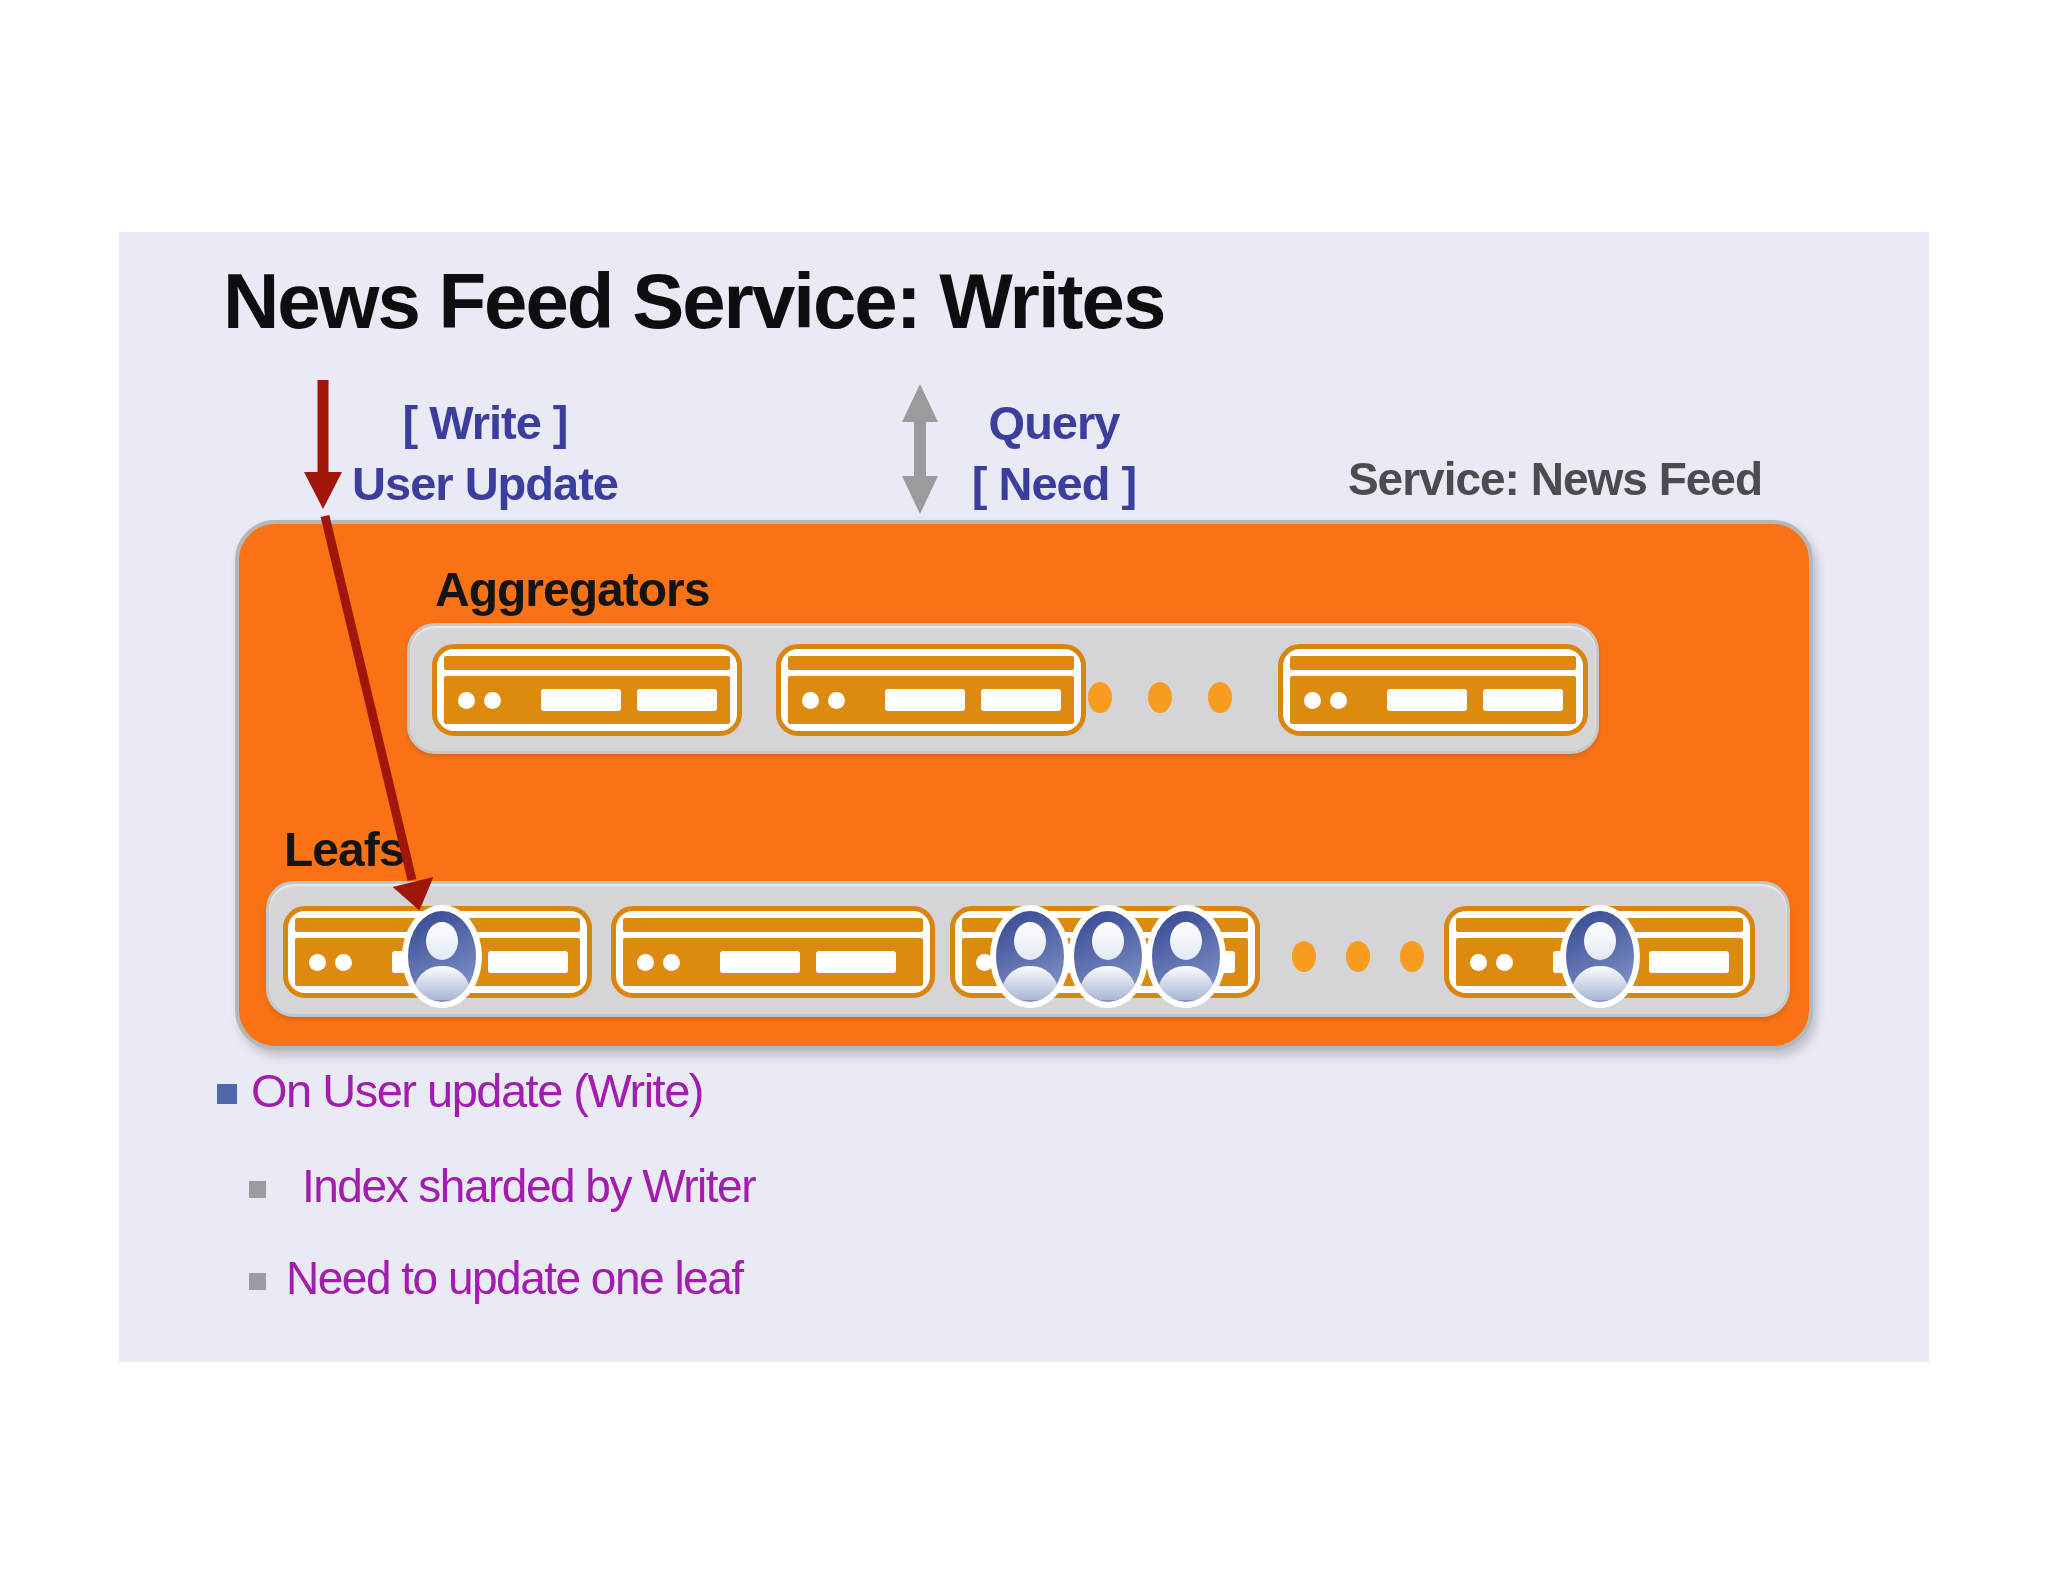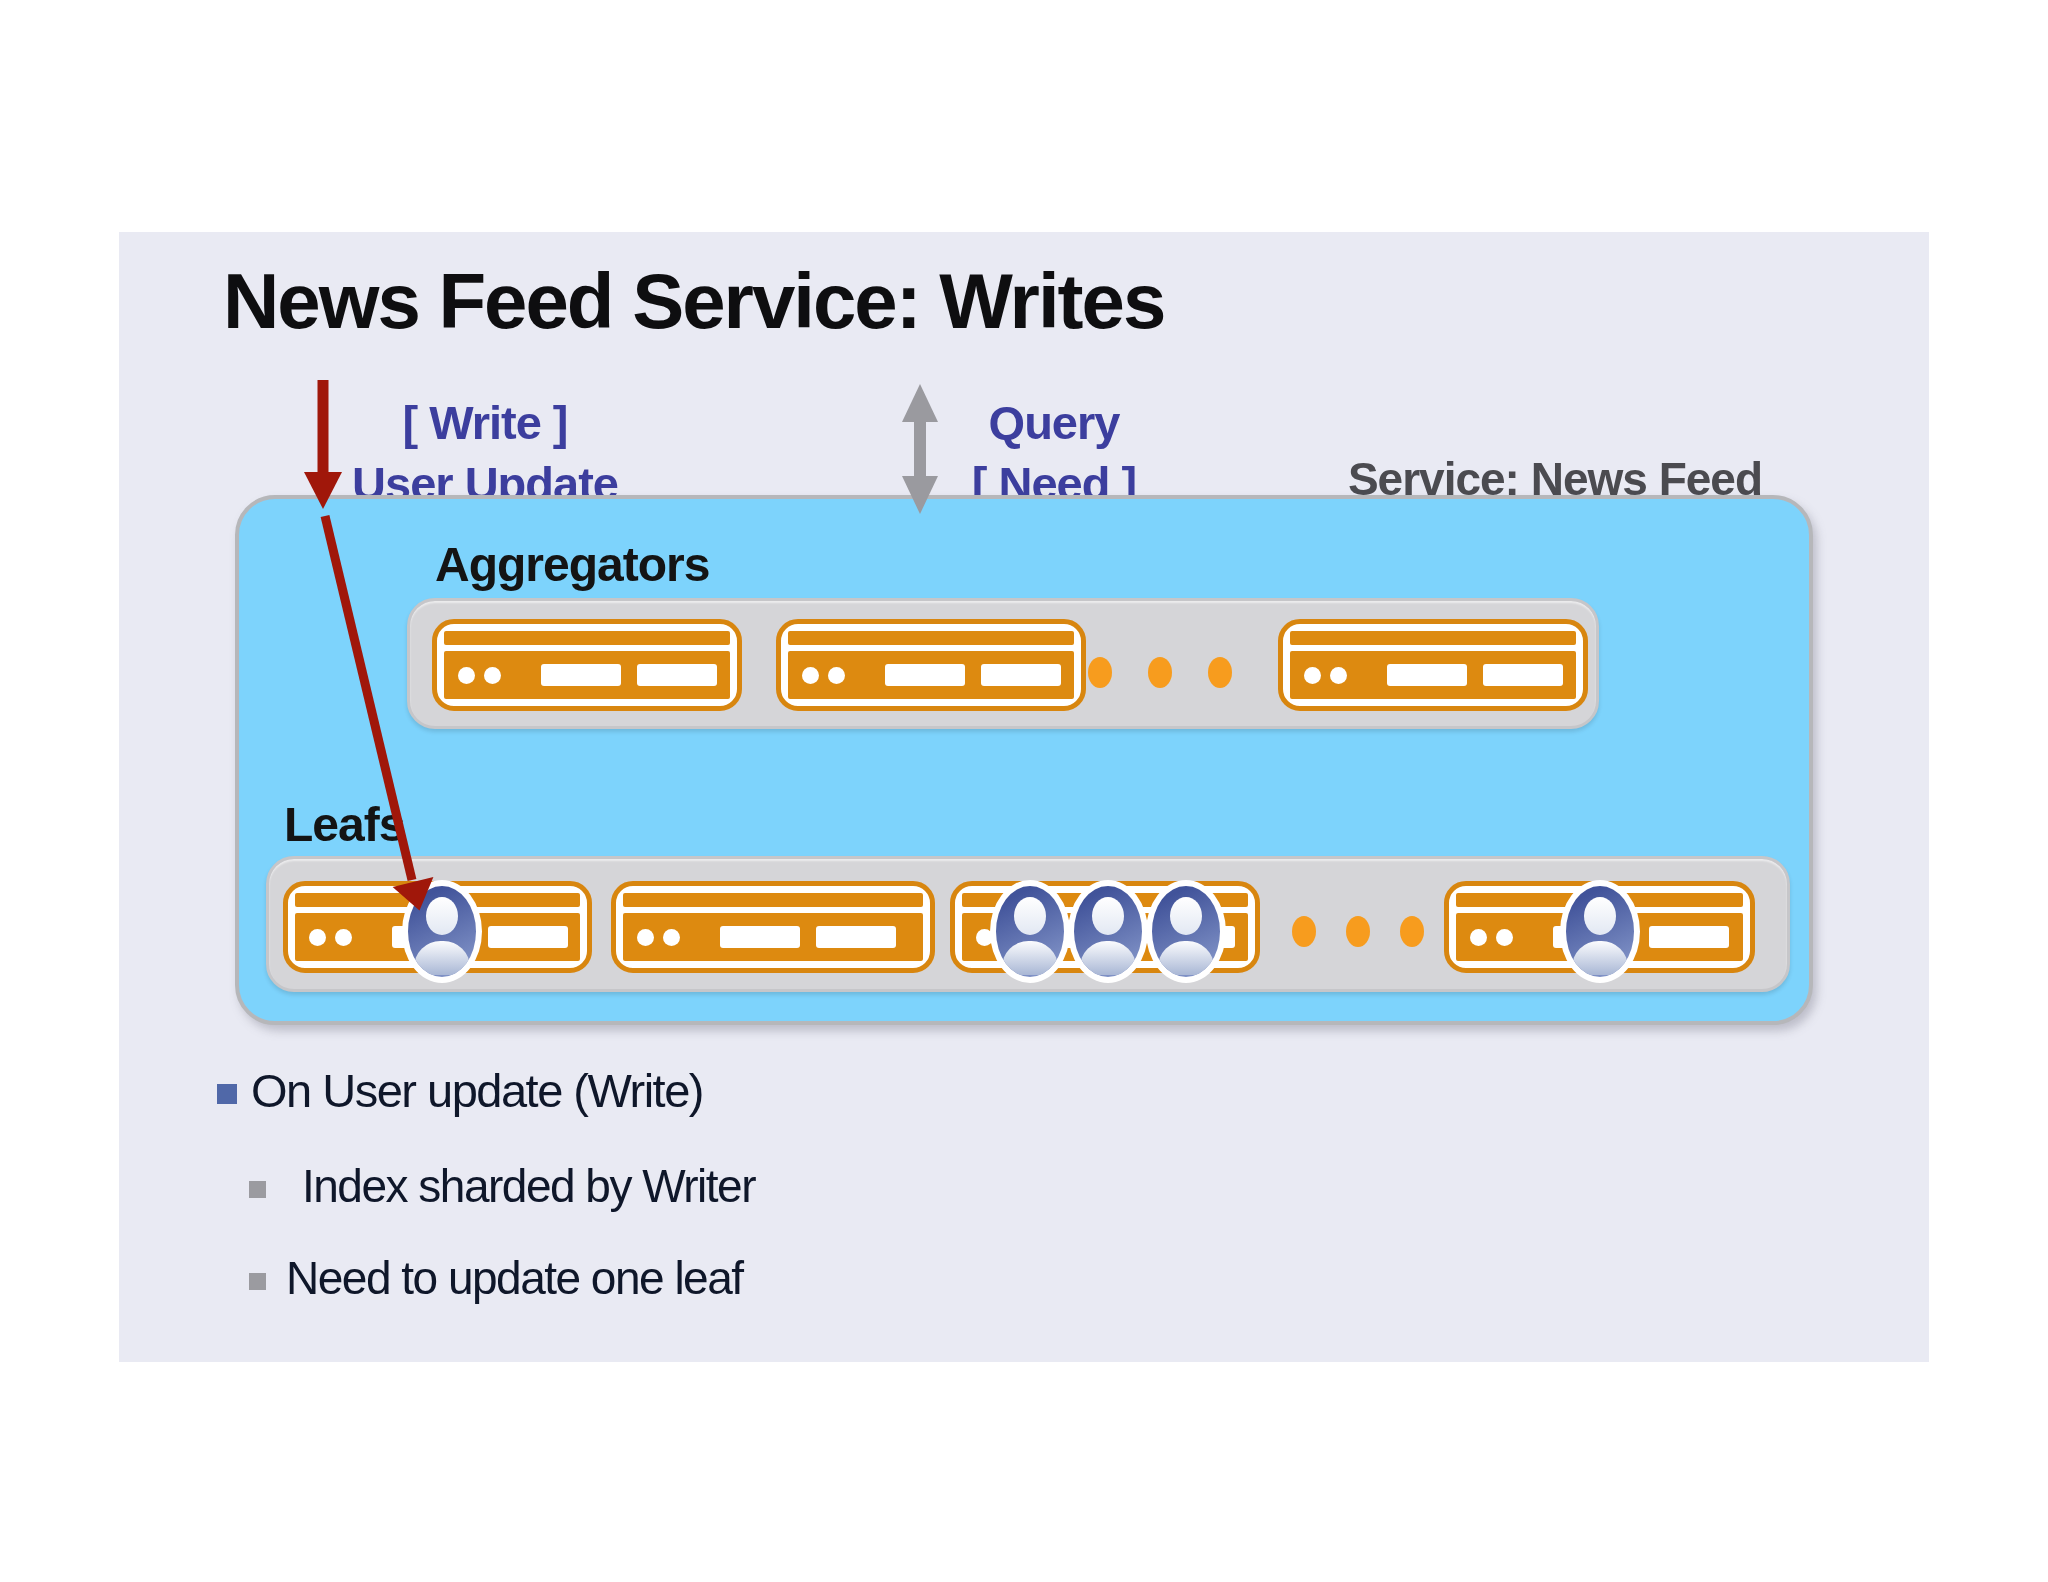--- a/index.html
+++ b/index.html
@@ -20,22 +20,22 @@
     color:#3c3e9e; line-height:61px; letter-spacing:-1px;
   }
   .flow-label span { display:block; }
   .lbl-user-update { left:201px; top:160px; }
   .lbl-query { left:770px; top:160px; }
   .service-label {
     position:absolute; left:1043px; top:220px; width:600px; text-align:right;
     font-size:46px; font-weight:bold; color:#4b4b50; letter-spacing:-1px;
   }
   .container {
-    position:absolute; left:116px; top:263px; width:1578px; height:530px;
-    background:#7dd3fc; border:4px solid #b6b7ba; border-radius:40px;
+    position:absolute; left:116px; top:288px; width:1578px; height:530px;
+    background:#f97316; border:4px solid #b6b7ba; border-radius:40px;
     box-shadow:4px 6px 10px rgba(110,110,125,0.35); box-sizing:border-box;
   }
   .section-label {
     position:absolute; font-size:48px; font-weight:bold; color:#141414;
     letter-spacing:-1px; white-space:nowrap;
   }
   .agg-label   { left:196px; top:38px; }
   .leafs-label { left:45px;  top:298px; }
   .strip {
     position:absolute; background:#d5d5d8; border:3px solid #c6c6c9; border-radius:28px;
@@ -75,21 +75,21 @@
     position:absolute; left:50%; transform:translateX(-50%); bottom:2px;
     width:56px; height:34px; border-radius:28px 28px 8px 8px;
     background:linear-gradient(#fbfcfe,#a9b7d5);
   }
   .dots { position:absolute; display:flex; }
   .agg-dots  { left:678px;  top:56px; gap:36px; }
   .leaf-dots { left:1023px; top:57px; gap:30px; }
   .dot { width:24px; height:31px; border-radius:50%; background:#f79c1e; flex:none; }
   .arrows-svg { position:absolute; left:0; top:0; pointer-events:none; z-index:6; }
   .bullet-row {
-    position:absolute; display:flex; align-items:center; color:#0f172a;
+    position:absolute; display:flex; align-items:center; color:#a21caf;
     letter-spacing:-1.5px; white-space:nowrap;
   }
   .bullet-sq { flex:none; margin-top:6px; }
   .b1 { left:98px;  top:832px; font-size:47px; gap:14px; }
   .b1 .bullet-sq { width:20px; height:20px; background:#5068a8; }
   .b2 { font-size:46px; gap:20px; left:130px; }
   .b2 .bullet-sq { width:17px; height:17px; background:#9b9ba0; }
   .b2a { top:928px;gap:36px; }
   .b2b { top:1020px; }
   .bullet-text { line-height:1.15; }

